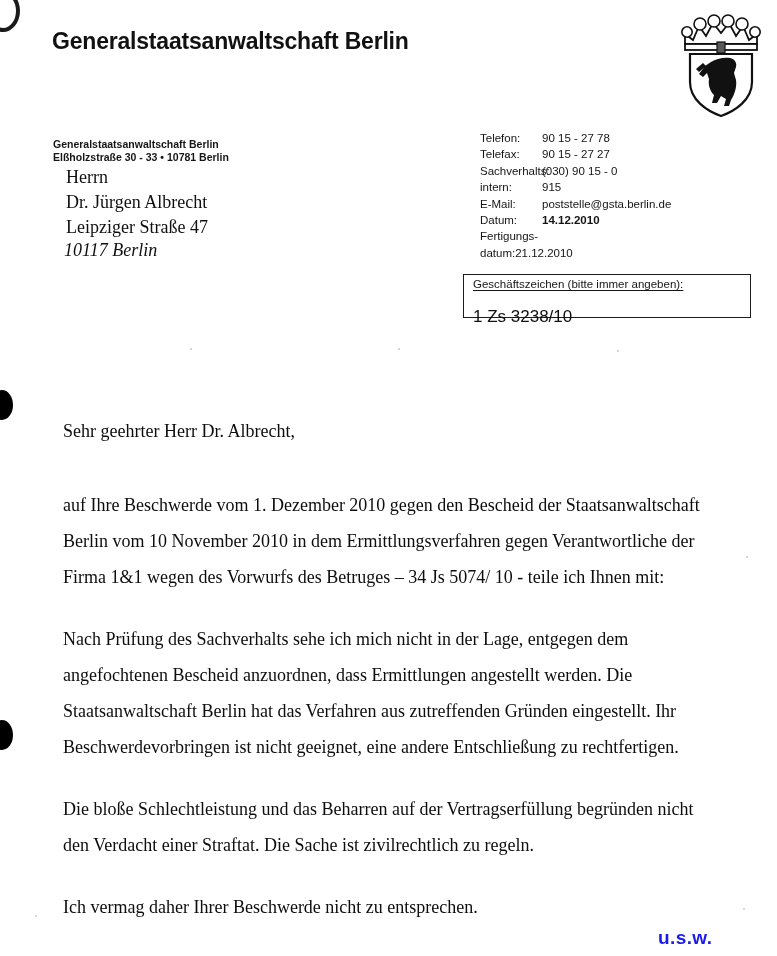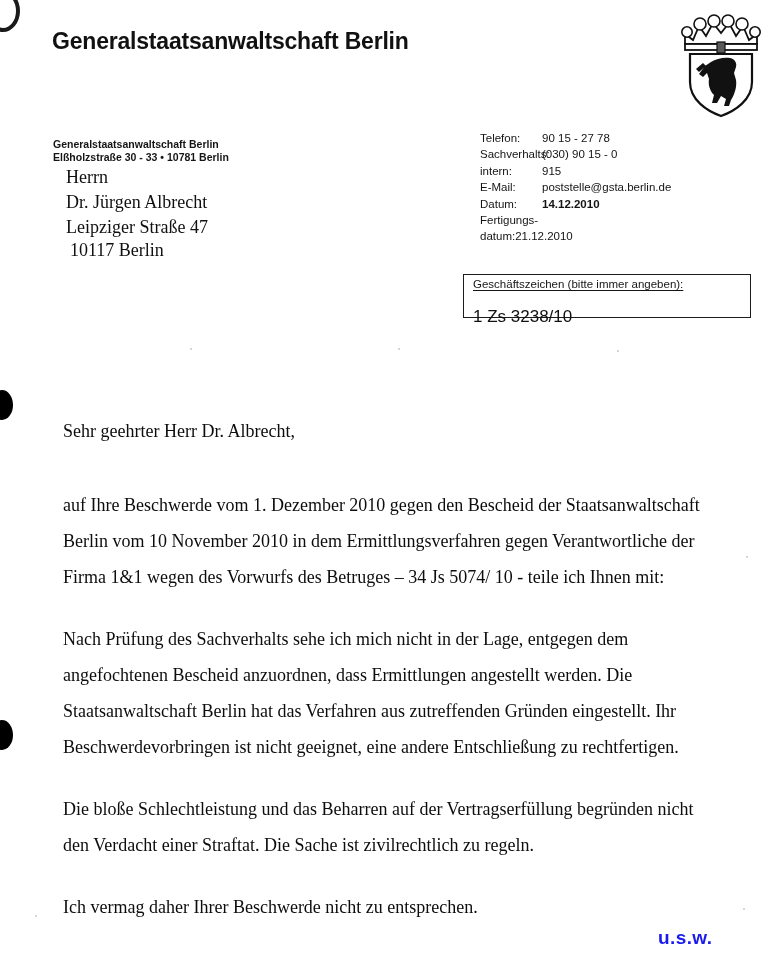--- a/index.html
+++ b/index.html
@@ -82,27 +82,28 @@
     left: 66px;
     top: 165px;
     font-family: "Liberation Serif", serif;
     font-size: 18px;
     line-height: 25px;
     color: #101010;
     white-space: nowrap;
   }
   .recipient-city {
     position: absolute;
-    left: 70px;
+    left: 64px;
     top: 238px;
     font-family: "Liberation Serif", serif;
     font-size: 18px;
     line-height: 25px;
     color: #101010;
     white-space: nowrap;
+    font-style: italic;
   }
 
   
   .contact-block {
     position: absolute;
     left: 480px;
     top: 130px;
     font-family: "Liberation Sans", sans-serif;
     font-size: 11.5px;
     line-height: 16.4px;
@@ -240,20 +241,24 @@
     <div>Leipziger Straße 47</div>
   </div>
   <div class="recipient-city">10117 Berlin</div>
 
   <div class="contact-block">
     <div class="contact-row">
       <span class="contact-label">Telefon:</span>
       <span class="contact-value">90 15 - 27 78</span>
     </div>
     <div class="contact-row">
+      <span class="contact-label">Telefax:</span>
+      <span class="contact-value">90 15 - 27 27</span>
+    </div>
+    <div class="contact-row">
       <span class="contact-label">Sachverhalts:</span>
       <span class="contact-value">(030) 90 15 - 0</span>
     </div>
     <div class="contact-row">
       <span class="contact-label">intern:</span>
       <span class="contact-value">915</span>
     </div>
     <div class="contact-row">
       <span class="contact-label">E-Mail:</span>
       <span class="contact-value">poststelle@gsta.berlin.de</span>

